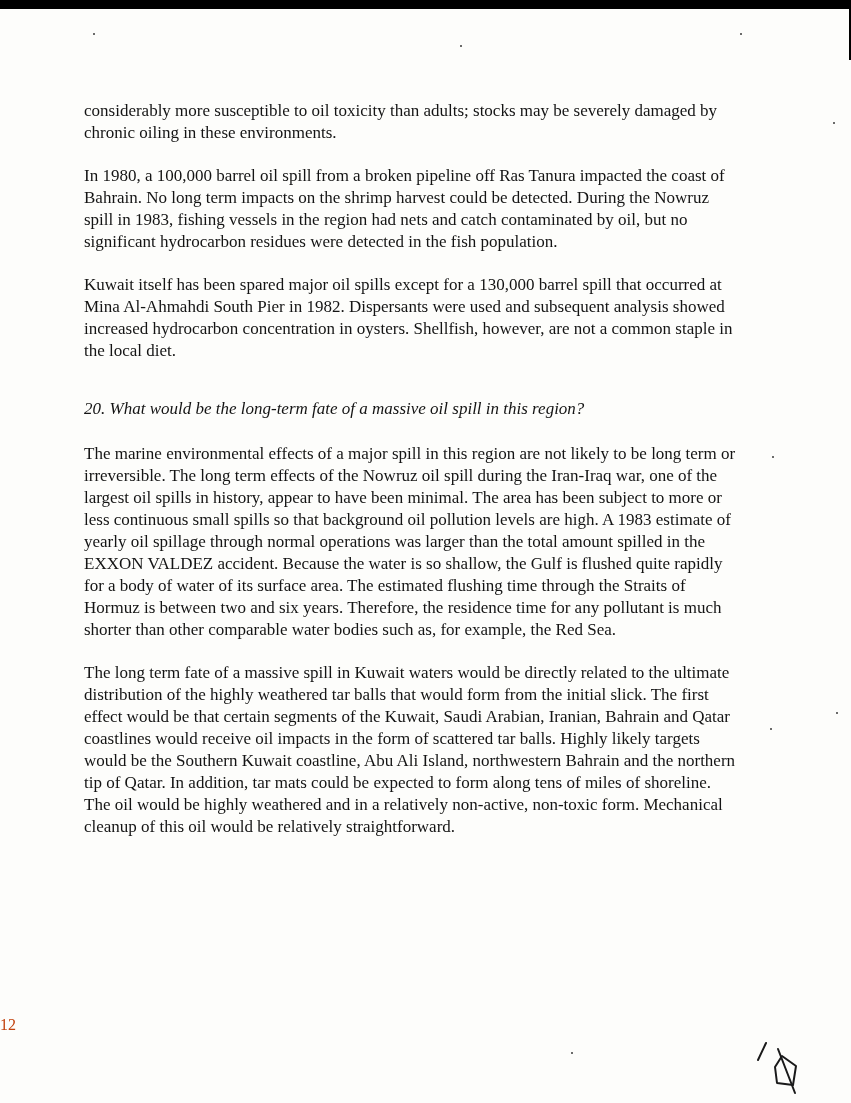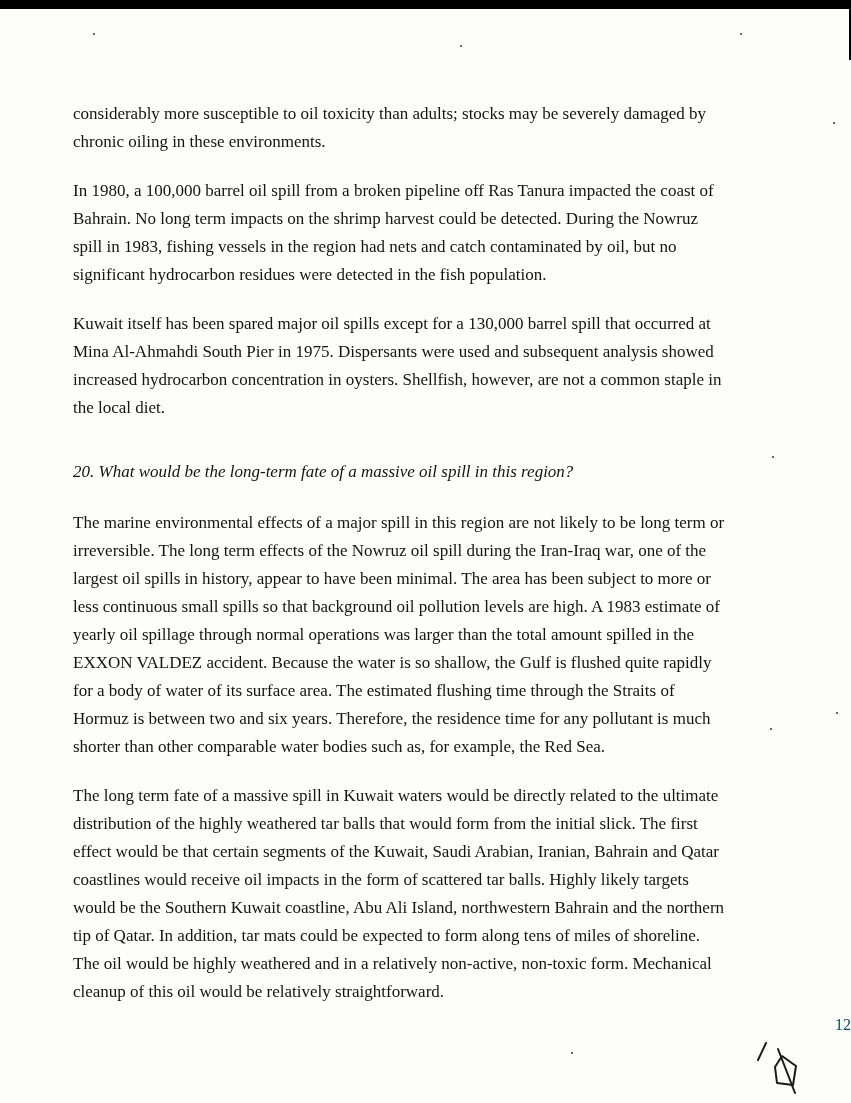--- a/index.html
+++ b/index.html
@@ -27,42 +27,42 @@
   .scan-right-edge {
     position: absolute;
     top: 0;
     right: 0;
     width: 2px;
     height: 60px;
     background: #000;
   }
   .text-block {
     position: absolute;
-    left: 73px;
+    left: 84px;
     top: 100px;
     width: 652px;
     font-size: 17px;
-    line-height: 28px;
+    line-height: 22px;
     text-align: left;
   }
   .text-block p {
     margin: 0 0 21px 0;
   }
   .question-heading {
     font-style: italic;
     margin: 36px 0 23px 0 !important;
   }
   .page-number {
     position: absolute;
     top: 1016px;
     left: 0;
     width: 100%;
-    text-align: right;
+    text-align: left;
     font-size: 16px;
-    color: #0c4a6e;
+    color: #c2410c;
   }
   .handwritten-mark {
     position: absolute;
     left: 752px;
     top: 1040px;
     width: 52px;
     height: 58px;
   }
   .speck {
     position: absolute;
@@ -76,21 +76,21 @@
 <body>
 
 <div class="sheet">
 
   <div class="scan-top-bar"></div>
   <div class="scan-right-edge"></div>
 
   <div class="text-block">
     <p>considerably more susceptible to oil toxicity than adults; stocks may be severely damaged by chronic oiling in these environments.</p>
     <p>In 1980, a 100,000 barrel oil spill from a broken pipeline off Ras Tanura impacted the coast of Bahrain.  No long term impacts on the shrimp harvest could be detected.  During the Nowruz spill in 1983, fishing vessels in the region had nets and catch contaminated by oil, but no significant hydrocarbon residues were detected in the fish population.</p>
-    <p>Kuwait itself has been spared major oil spills except for a 130,000 barrel spill that occurred at Mina Al-Ahmahdi South Pier in 1975.  Dispersants were used and subsequent analysis showed increased hydrocarbon concentration in oysters.  Shellfish, however, are not a common staple in the local diet.</p>
+    <p>Kuwait itself has been spared major oil spills except for a 130,000 barrel spill that occurred at Mina Al-Ahmahdi South Pier in 1982.  Dispersants were used and subsequent analysis showed increased hydrocarbon concentration in oysters.  Shellfish, however, are not a common staple in the local diet.</p>
     <p class="question-heading">20.  What would be the long-term fate of a massive oil spill in this region?</p>
     <p>The marine environmental effects of a major spill in this region are not likely to be long term or irreversible.  The long term effects of the Nowruz oil spill during the Iran-Iraq war, one of the largest oil spills in history, appear to have been minimal.  The area has been subject to more or less continuous small spills so that background oil pollution levels are high.  A 1983 estimate of yearly oil spillage through normal operations was larger than the total amount spilled in the EXXON VALDEZ accident.  Because the water is so shallow, the Gulf is flushed quite rapidly for a body of water of its surface area.  The estimated flushing time through the Straits of Hormuz is between two and six years.  Therefore, the residence time for any pollutant is much shorter than other comparable water bodies such as, for example, the Red Sea.</p>
     <p>The long term fate of a massive spill in Kuwait waters would be directly related to the ultimate distribution of the highly weathered tar balls that would form from the initial slick.  The first effect would be that certain segments of the Kuwait, Saudi Arabian, Iranian, Bahrain and Qatar coastlines would receive oil impacts in the form of scattered tar balls.  Highly likely targets would be the Southern Kuwait coastline, Abu Ali Island, northwestern Bahrain and the northern tip of Qatar.  In addition, tar mats could be expected to form along tens of miles of shoreline.  The oil would be highly weathered and in a relatively non-active, non-toxic form.  Mechanical cleanup of this oil would be relatively straightforward.</p>
   </div>
 
   <div class="page-number">12</div>
 
   <svg class="handwritten-mark" viewBox="0 0 52 58" fill="none" xmlns="http://www.w3.org/2000/svg">
     <path d="M6 20 L14 3" stroke="#1a1a1a" stroke-width="2" stroke-linecap="round"></path>
     <path d="M30 16 L44 26 L41 45 L25 43 L23 27 Z" stroke="#1a1a1a" stroke-width="2" stroke-linejoin="round"></path>

